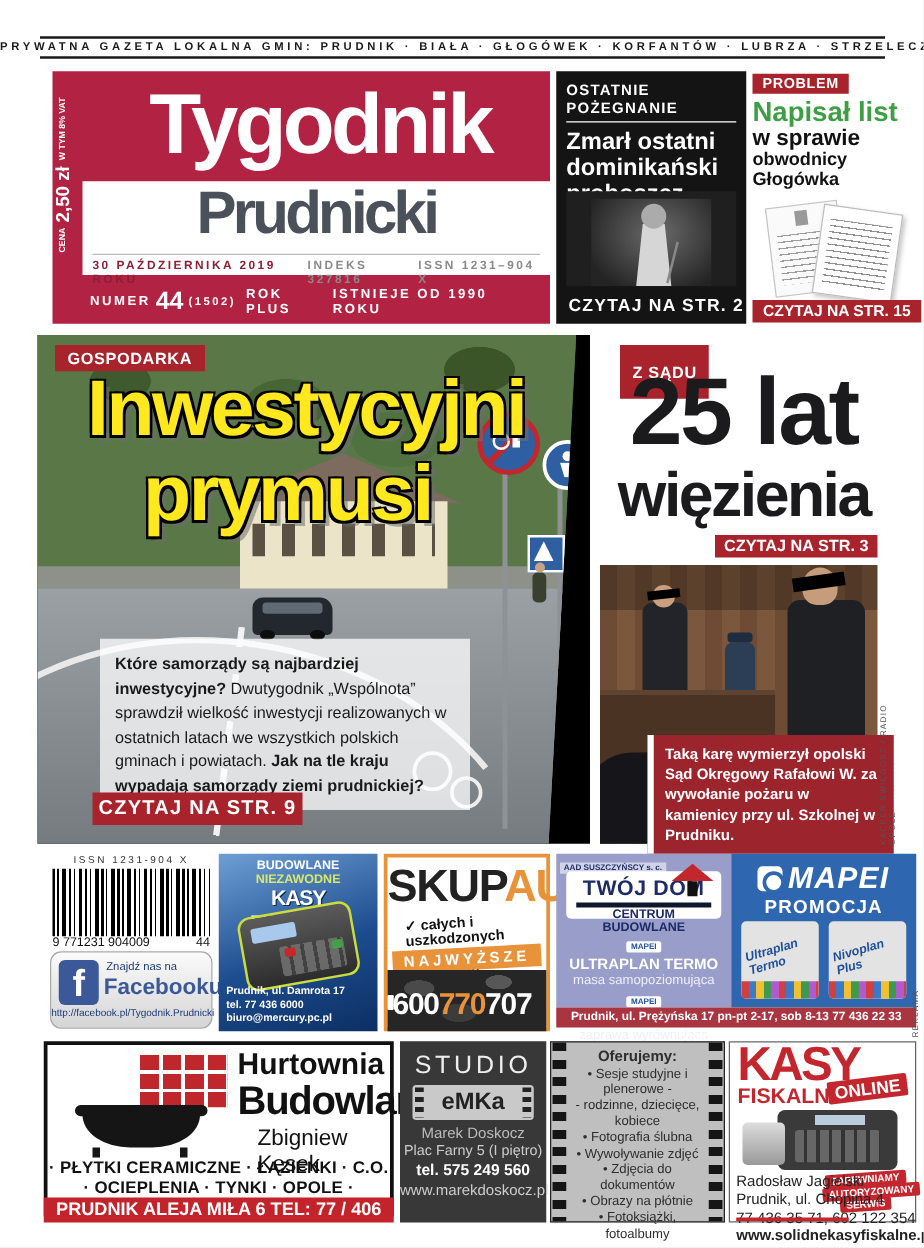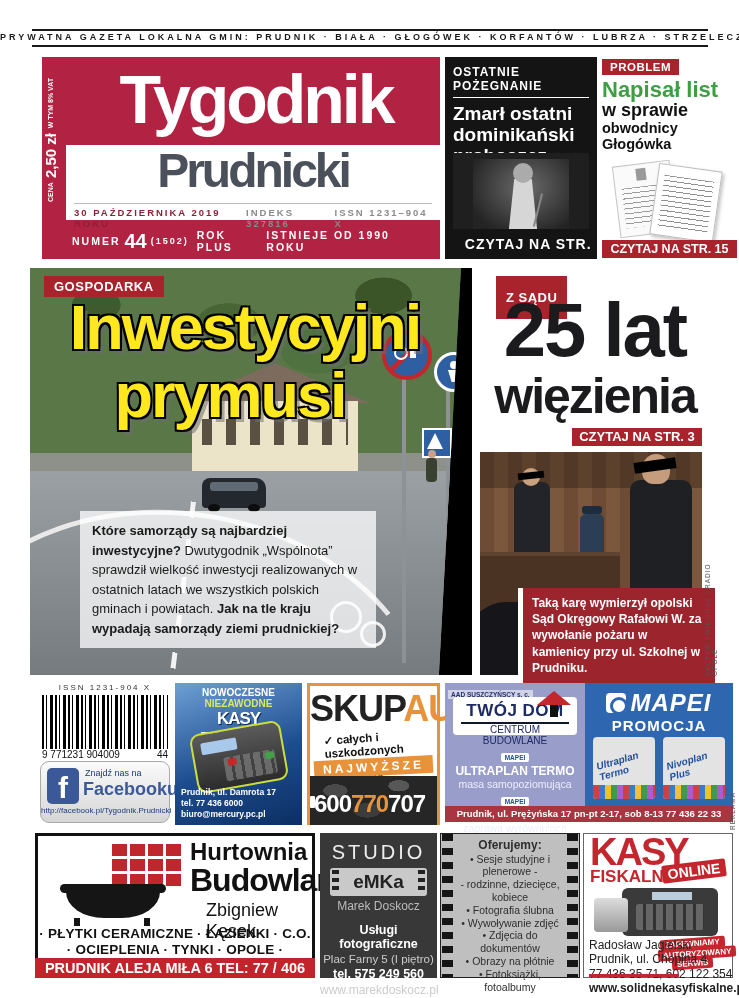--- a/index.html
+++ b/index.html
@@ -150,21 +150,21 @@
 
   <div class="abs t1" style="left:445px;top:57px;width:152px;height:202px;padding:6px 8px;box-sizing:border-box;">
     <div class="kick">OSTATNIE POŻEGNANIE</div>
     <div class="head">Zmarł ostatni dominikański proboszcz Prudnika</div>
     <div class="abs" style="left:8px;top:96px;width:136px;height:76px;background:#1f1f1f;overflow:hidden;">
       <div class="abs" style="left:20px;top:6px;width:96px;height:70px;background:radial-gradient(60px 50px at 55% 40%,#6b6b6b,#242424);"></div>
       <div class="abs" style="left:48px;top:26px;width:44px;height:50px;background:#d6d6d6;clip-path:polygon(18% 100%,30% 0,70% 0,82% 100%);"></div>
       <div class="abs" style="left:60px;top:10px;width:20px;height:20px;border-radius:50%;background:#ababab;"></div>
       <div class="abs" style="left:84px;top:40px;width:2px;height:34px;background:#888;transform:rotate(14deg);"></div>
     </div>
-    <div class="abs cta-txt" style="left:14px;top:179px;width:152px;">CZYTAJ NA STR. 2</div>
+    <div class="abs cta-txt" style="left:4px;top:179px;width:152px;">CZYTAJ NA STR. 2</div>
   </div>
 
   <div class="abs t2" style="left:602px;top:57px;width:135px;height:202px;">
     <div class="tag" style="padding:2px 8px;font-size:11.5px;letter-spacing:.5px;">PROBLEM</div>
     <div class="green" style="margin-top:4px;">Napisał list</div>
     <div class="black1">w sprawie</div>
     <div class="black2">obwodnicy Głogówka</div>
     <div class="abs" style="left:4px;top:104px;width:128px;height:76px;">
       <div class="abs" style="left:10px;top:2px;width:56px;height:70px;background:#fafafa;border:1px solid #c4c4c4;transform:rotate(-7deg);">
         <div class="abs" style="left:22px;top:4px;width:10px;height:12px;background:#9a9a9a;"></div>
@@ -211,20 +211,21 @@
       </div>
       <div class="abs" style="left:396px;top:190px;width:11px;height:24px;background:#39402f;border-radius:4px;"></div>
       <div class="abs" style="left:398px;top:182px;width:8px;height:8px;border-radius:50%;background:#c9a183;"></div>
     </div>
     <div class="abs tag" style="left:14px;top:8px;padding:3px 10px;font-size:13px;letter-spacing:.5px;">GOSPODARKA</div>
     <div class="abs headline-y" style="left:0;top:30px;width:430px;font-size:63px;">Inwestycyjni</div>
     <div class="abs headline-y" style="left:0;top:98px;width:400px;font-size:63px;">prymusi</div>
     <div class="abs leadbox" style="left:30px;top:243px;width:272px;">
       <b>Które samorządy są najbardziej inwestycyjne?</b><span> Dwutygodnik „Wspólnota” sprawdził wielkość inwestycji realizowanych w ostatnich latach we wszystkich polskich gminach i powiatach. </span><b>Jak na tle kraju wypadają samorządy ziemi prudnickiej?</b>
     </div>
+    <div class="abs cta" style="left:44px;top:366px;width:168px;height:26px;font-size:16px;line-height:26px;letter-spacing:1px;">CZYTAJ NA STR. 9</div>
   </div>
 
   <div class="abs" style="left:480px;top:268px;width:257px;height:407px;">
     <div class="abs tag" style="left:16px;top:8px;padding:14px 10px;font-size:13px;letter-spacing:.5px;">Z SĄDU</div>
     <div class="abs head-25" style="left:0;top:28px;width:230px;font-size:76px;text-align:center;">25 lat</div>
     <div class="abs head-25" style="left:0;top:106px;width:230px;font-size:50px;text-align:center;">więzienia</div>
     <div class="abs cta" style="left:92px;top:160px;width:130px;height:18px;font-size:13px;line-height:18px;">CZYTAJ NA STR. 3</div>
     <div class="abs courtphoto" style="left:0;top:184px;width:222px;height:223px;">
       <div class="abs" style="left:0;top:0;width:222px;height:36px;background:rgba(0,0,0,.25);"></div>
       <div class="abs" style="left:34px;top:30px;width:36px;height:78px;background:#23242a;border-radius:8px 8px 0 0;"></div>
@@ -252,21 +253,21 @@
     <div class="fb abs" style="left:0;top:78px;width:128px;height:60px;">
       <div class="fb-f abs" style="left:6px;top:6px;width:32px;height:36px;font-size:30px;line-height:40px;">f</div>
       <div class="abs" style="left:44px;top:6px;font-size:9px;color:#1b3a7a;">Znajdź nas na</div>
       <div class="abs" style="left:42px;top:17px;font-size:18px;font-weight:bold;color:#3b5998;">Facebooku</div>
       <div class="abs" style="left:0;top:44px;width:128px;font-size:8px;text-align:center;color:#1b3a7a;">http://facebook.pl/Tygodnik.Prudnicki</div>
     </div>
   </div>
 
   <div class="abs ad mercury" style="left:175px;top:683px;width:127px;height:142px;padding:4px;">
     <div style="font-size:10px;font-weight:bold;text-align:center;">
-      <span>NOWOCZESNE</span>
+      <span>BUDOWLANE</span>
       <span style="color:#d9e868;">NIEZAWODNE</span>
     </div>
     <div style="font-size:17px;font-weight:bold;text-align:center;letter-spacing:-1px;text-shadow:1px 1px 0 #0a2a55;">KASY FISKALNE</div>
     <div class="reg abs" style="left:18px;top:44px;width:88px;height:56px;">
       <div class="scr abs" style="left:8px;top:8px;width:36px;height:12px;border-radius:2px;"></div>
       <div class="keys abs" style="left:28px;top:26px;width:52px;height:24px;border-radius:3px;"></div>
       <div class="abs" style="left:70px;top:28px;width:9px;height:7px;background:#43a047;border-radius:2px;"></div>
       <div class="abs" style="left:32px;top:28px;width:9px;height:7px;background:#c62828;border-radius:2px;"></div>
     </div>
     <div class="abs" style="left:6px;top:104px;font-size:8.5px;line-height:1.3;font-weight:bold;">
@@ -291,21 +292,21 @@
     </div>
   </div>
 
   <div class="abs ad" style="left:445px;top:683px;width:288px;height:139px;">
     <div class="tdm-left abs" style="left:0;top:0;width:140px;height:123px;">
       <div style="font-size:6.5px;font-weight:bold;color:#23306b;background:rgba(255,255,255,.55);display:inline-block;margin:3px;padding:1px 3px;">AAD SUSZCZYŃSCY s. c.</div>
       <div class="tdm-logo abs" style="left:8px;top:14px;width:124px;height:38px;">
         <div class="tdm-roof abs" style="left:84px;top:-6px;width:34px;height:14px;"></div>
         <div class="abs" style="left:97px;top:8px;width:8px;height:12px;background:#111;"></div>
         <div style="font-size:17px;font-weight:bold;letter-spacing:.5px;margin-top:4px;">TWÓJ DOM</div>
-        <div style="font-size:10px;font-weight:normal;border-top:2px solid #0f172a;margin:1px 8px 0;">CENTRUM BUDOWLANE</div>
+        <div style="font-size:10px;font-weight:bold;border-top:4px solid #0f172a;margin:1px 8px 0;">CENTRUM BUDOWLANE</div>
       </div>
       <div style="text-align:center;margin-top:44px;">
         <span class="mapei-chip">MAPEI</span>
         <div style="font-size:12px;font-weight:bold;color:#fff;">ULTRAPLAN TERMO</div>
         <div style="font-size:10.5px;color:#eef;">masa samopoziomująca</div>
         <span class="mapei-chip">MAPEI</span>
         <div style="font-size:12px;font-weight:bold;color:#fff;">NIVOPLAN PLUS</div>
         <div style="font-size:10.5px;color:#eef;">zaprawa wyrównująca</div>
       </div>
     </div>
@@ -340,21 +341,20 @@
     <div class="abs" style="left:168px;top:64px;font-size:18px;">Zbigniew Kęsek</div>
     <div class="hurt-list abs" style="left:0;top:90px;width:274px;">· PŁYTKI CERAMICZNE · ŁAZIENKI · C.O.</div>
     <div class="hurt-list abs" style="left:0;top:106px;width:274px;">· OCIEPLENIA · TYNKI · OPOLE · PANELE</div>
     <div class="hurt-foot abs" style="left:-3px;top:122px;width:280px;height:20px;font-size:14.5px;line-height:20px;">PRUDNIK  ALEJA MIŁA 6  TEL: 77 / 406 71 34</div>
   </div>
 
   <div class="abs ad emka" style="left:320px;top:833px;width:117px;height:145px;box-sizing:border-box;padding-top:8px;">
     <div style="font-size:20px;letter-spacing:3px;color:#eee;">STUDIO</div>
     <div class="film-logo" style="margin:4px 10px 0;height:28px;font-size:19px;line-height:28px;font-weight:bold;">eMKa</div>
     <div style="font-size:12px;color:#bbb;margin-top:3px;">Marek Doskocz</div>
-    <div style="font-size:12.5px;font-weight:bold;color:#fff;margin-top:10px;">Usługi fotograficzne</div>
     <div style="font-size:11.5px;color:#ccc;margin-top:2px;">Plac Farny 5 (I piętro)</div>
     <div style="font-size:12.5px;color:#fff;font-weight:bold;margin-top:2px;">tel. 575 249 560</div>
     <div style="font-size:12px;color:#ccc;margin-top:2px;">www.marekdoskocz.pl</div>
   </div>
 
   <div class="abs ad filmad" style="left:440px;top:833px;width:140px;height:145px;box-sizing:border-box;">
     <div class="sprocket" style="left:1px;"></div>
     <div class="sprocket" style="right:1px;"></div>
     <div style="padding:4px 14px 0;font-size:10.5px;line-height:1.22;">
       <div style="font-weight:bold;font-size:12px;">Oferujemy:</div>

